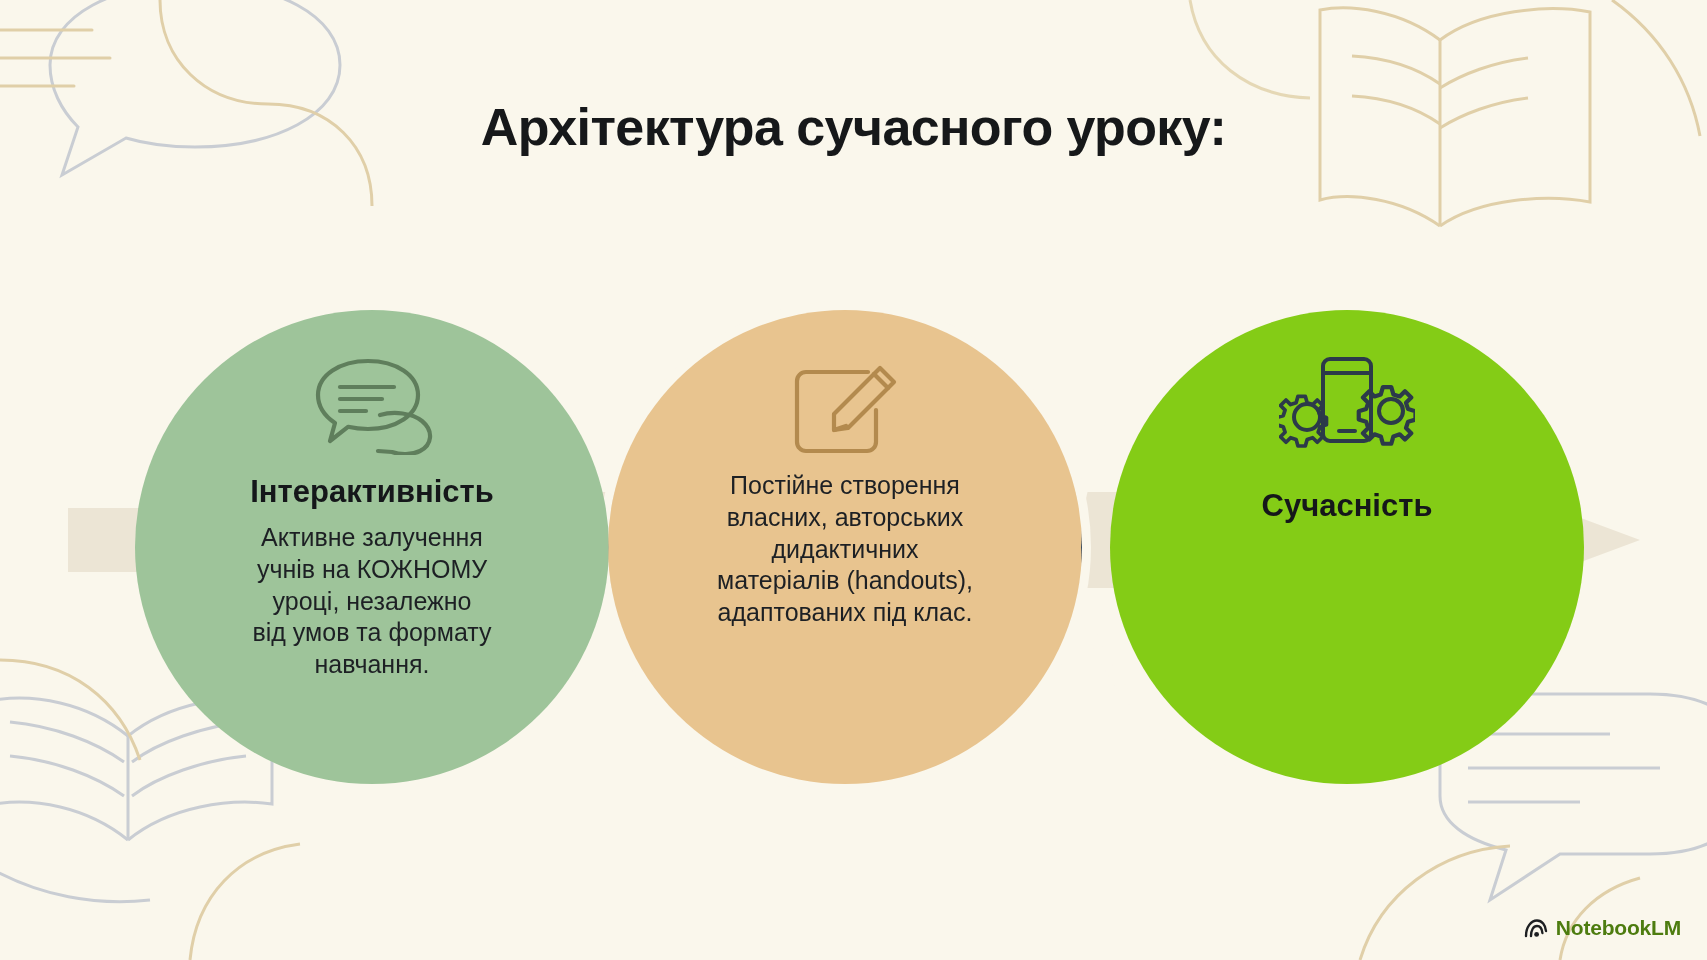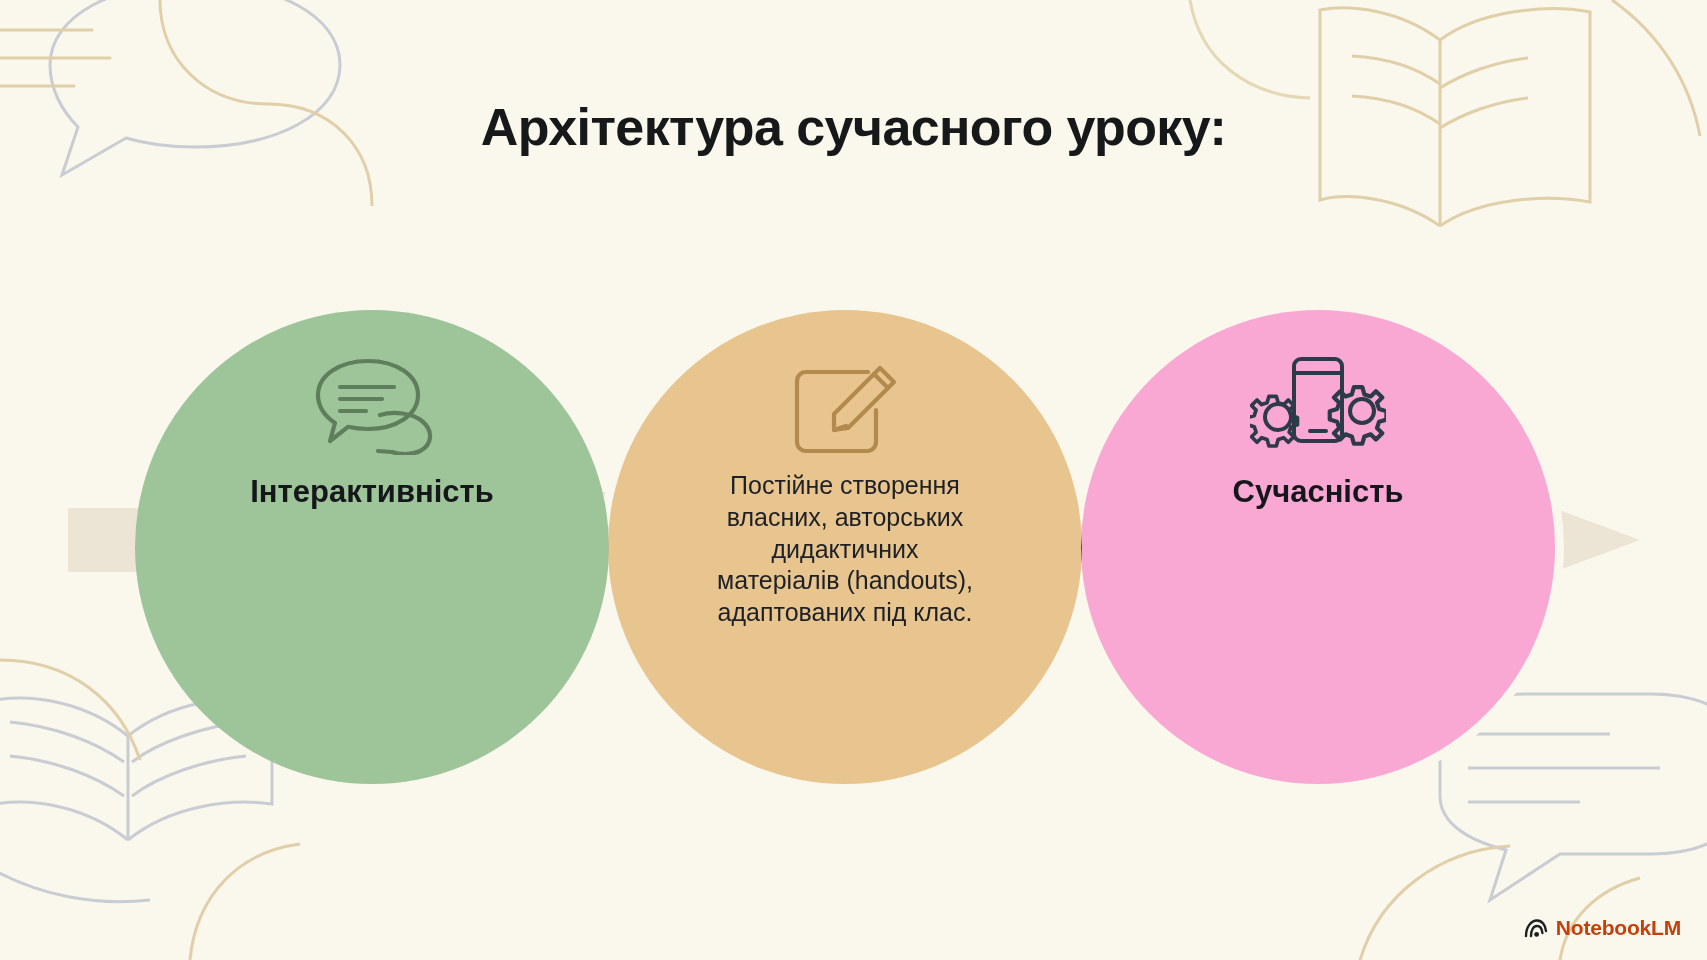--- a/index.html
+++ b/index.html
@@ -67,21 +67,21 @@
     border-radius: 50%;
     top: 0;
     box-sizing: border-box;
     display: flex;
     flex-direction: column;
     align-items: center;
     justify-content: flex-start;
   }
   .c1 { left: 135px;  background: #9ec49a; z-index: 3; }
   .c2 { left: 608px;  background: #e8c48f; z-index: 4; }
-  .c3 { left: 1081px; background: #f9a8d4; z-index: 5; }
+  .c3 { left: 1110px; background: #84cc16; z-index: 5; gap: 14px; }
 
   
   .rim {
     position: absolute;
     width: 474px;
     height: 474px;
     border-radius: 50%;
     top: 0;
     box-shadow: 0 0 0 9px #faf7ec;
   }
@@ -137,21 +137,21 @@
     right: 26px;
     bottom: 20px;
     display: flex;
     align-items: center;
     gap: 8px;
     z-index: 9;
   }
   .logo-text {
     font-size: 21px;
     font-weight: 600;
-    color: #c2410c;
+    color: #4d7c0f;
     letter-spacing: -0.2px;
   }
 </style>
 </head>
 <body>
 
 <div id="slide">
 
   <svg class="bg-deco" width="1707" height="960" viewBox="0 0 1707 960" fill="none">
 
@@ -235,20 +235,25 @@
           <path d="M10 38 C10 18 32 4 60 4 C88 4 110 18 110 38 C110 58 88 72 60 72
                    C53 72 46 71.2 40 69.8 L22 84 L27 66 C16 58.6 10 48.8 10 38 Z"></path>
           <path d="M32 30 H86"></path>
             <path d="M32 42 H74"></path>
             <path d="M32 54 H58"></path>
           <path d="M72 58 C86 54 104 56 114 64 C126 74 124 88 112 94
                    C104 98 92 98 84 95 L70 94"></path>
         </svg>
       </div>
       <div class="c-head">Інтерактивність</div>
+      <div class="c-body">Активне залучення
+учнів на КОЖНОМУ
+уроці, незалежно
+від умов та формату
+навчання.</div>
     </div>
 
     <div class="circle c2">
       <div class="icon-wrap">
         <svg width="110" height="104" viewBox="0 0 110 104" fill="none" stroke="#b38a4e" stroke-width="4.2" stroke-linecap="round" stroke-linejoin="round">
           <path d="M78 18 H16 C11 18 7 22 7 27 V88 C7 93 11 97 16 97 H77 C82 97 86 93 86 88 V56"></path>
           <path d="M44 76 L44 60 L90 14 L104 28 L58 74 Z"></path>
           <path d="M84 20 L98 34"></path>
           <path d="M44 76 L56 72"></path>
         </svg>

